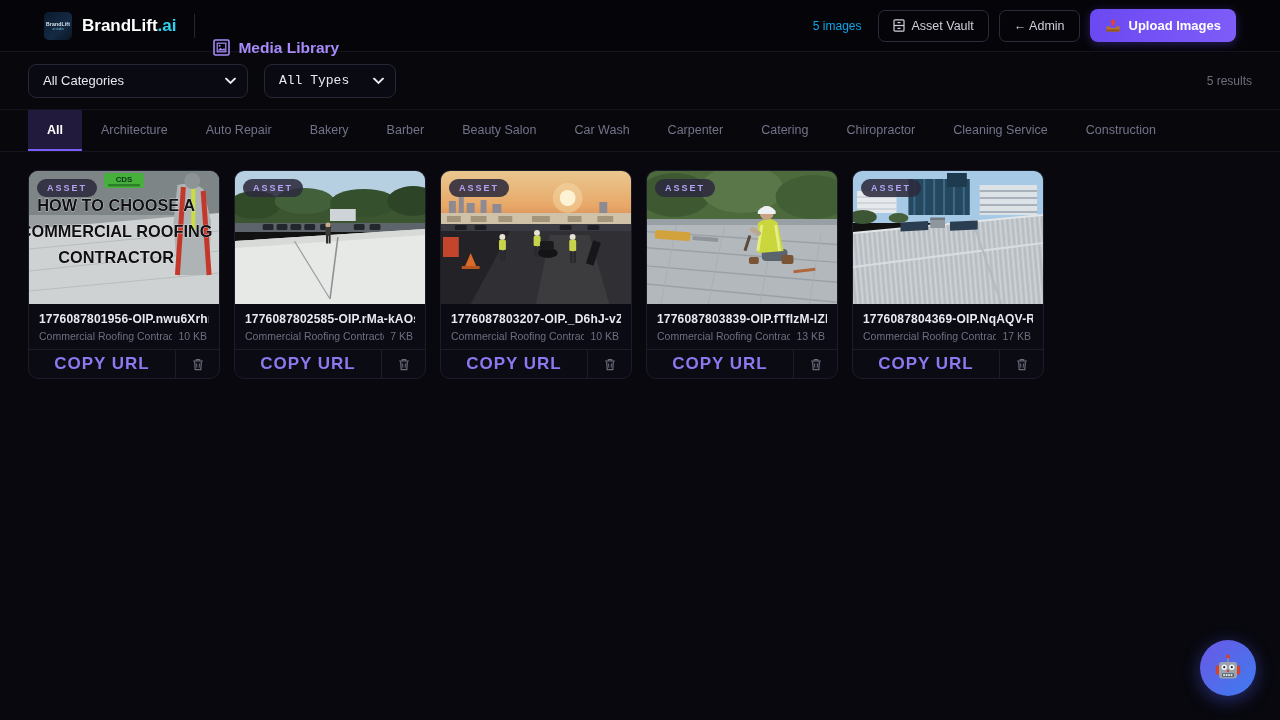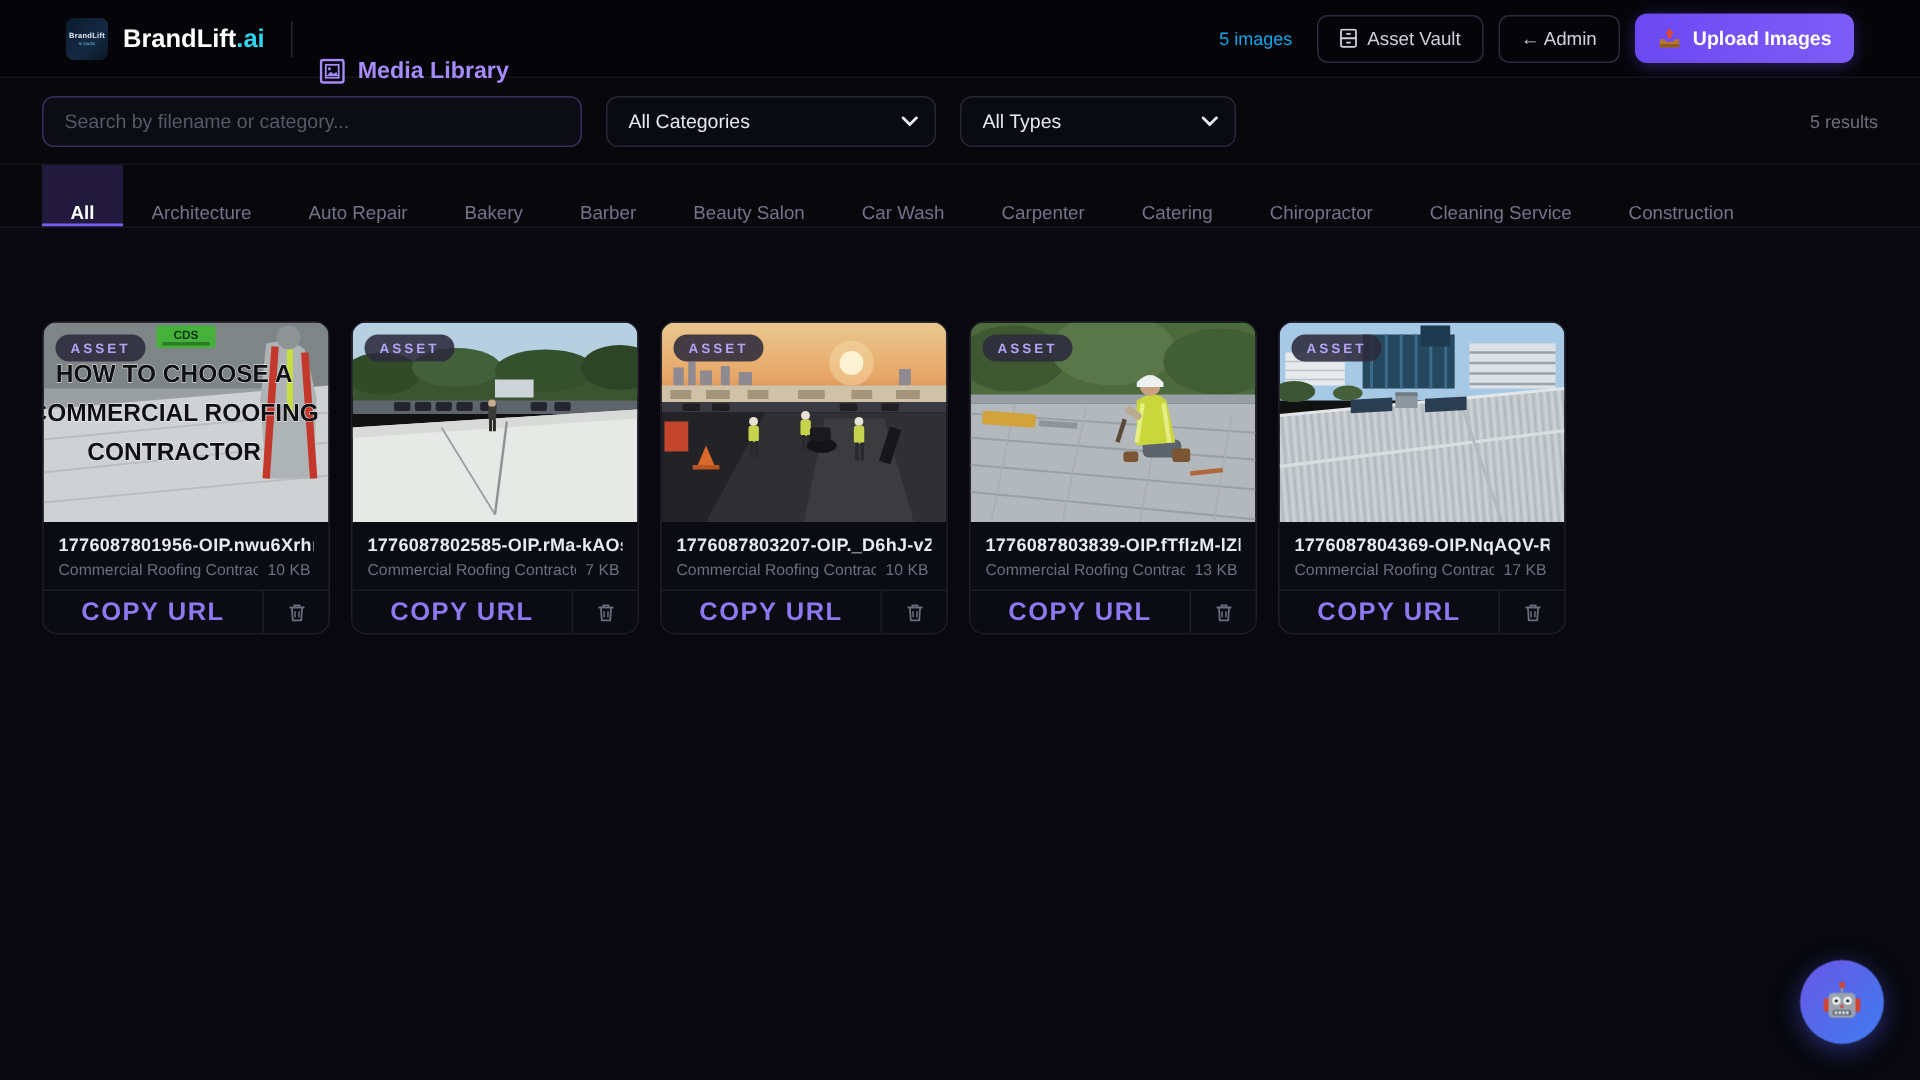--- a/index.html
+++ b/index.html
@@ -59,49 +59,49 @@
   .search-input::placeholder { color:#585866; }
   .select-wrap { position:relative; }
   .select-wrap select {
     appearance:none; -webkit-appearance:none;
     height:34px; background:#0a0a12;
     border:1px solid #262637; border-radius:8px;
     color:#e8e8f0; font-size:13px; font-family:inherit;
     padding:0 34px 0 14px; outline:none; cursor:pointer;
   }
   .sel-categories select { width:220px; }
-  .sel-types select { width:184px; }
+  .sel-types select { width:132px;font-family:Liberation Mono, monospace; }
   .select-wrap .chev {
     position:absolute; right:12px; top:50%; transform:translateY(-50%);
     pointer-events:none; display:flex;
   }
   .results { margin-left:auto; color:#6e6e7d; font-size:12px; }
 
   
   .tabs {
     height:42px; display:flex; align-items:stretch;
     padding:0 0 0 28px; border-bottom:1px solid #14141e;
     overflow:hidden; white-space:nowrap; background:#07070c;
   }
   .tab {
-    display:flex; align-items:flex-end; padding:0 19px;
+    display:flex; align-items:center; padding:0 19px;
     font-size:12.5px; color:#73738a; cursor:pointer; flex:0 0 auto;
     border-bottom:2px solid transparent;
   }
   .tab.active {
     color:#ffffff; font-weight:bold;
     background:#221a3c; border-bottom:2px solid #7c5cf6;
   }
 
   
   .grid { display:flex; gap:14px; padding:18px 28px; }
   .card {
     width:192px; background:#0b0b13;
     border:1px solid #1c1c2a; border-radius:10px;
-    overflow:hidden; flex:0 0 auto;margin-top:44px;
+    overflow:hidden; flex:0 0 auto;
   }
   .thumb { position:relative; height:133px; background:#111; cursor:pointer; }
   .thumb svg { display:block; width:100%; height:100%; }
   .badge {
     position:absolute; top:8px; left:8px;
     background:rgba(44,42,60,.88); color:#b5a4f6;
     font-size:9px; font-weight:bold; letter-spacing:2px;
     padding:4px 10px; border-radius:999px;
   }
   .card-info { padding:8px 10px 7px; }
@@ -178,21 +178,20 @@
           <path d="M8 0.8 L11 4.6 L9.3 4.6 L9.3 7.6 L6.7 7.6 L6.7 4.6 L5 4.6 Z" fill="#e0452f"></path>
           <path d="M1.5 8.2 L4.5 8.2 L5.5 9.8 L10.5 9.8 L11.5 8.2 L14.5 8.2 L14.5 13.6 L1.5 13.6 Z" fill="#b5742f"></path>
           <rect x="1.5" y="11.4" width="13" height="2.2" fill="#8f5a22"></rect>
         </svg>
     </span>
     <span>Upload Images</span>
   </button>
 </header>
 
 <div class="filters">
-  <input class="search-input" type="text" placeholder="Search by filename or category..." style="">
   <div class="select-wrap sel-categories">
     <select>
       <option>All Categories</option>
     </select>
     <span class="chev">
       <svg width="11" height="7" viewBox="0 0 11 7">
           <path d="M1 1 L5.5 5.5 L10 1" fill="none" stroke="#e8e8f0" stroke-width="1.8" stroke-linecap="round"></path>
         </svg>
     </span>
   </div>

